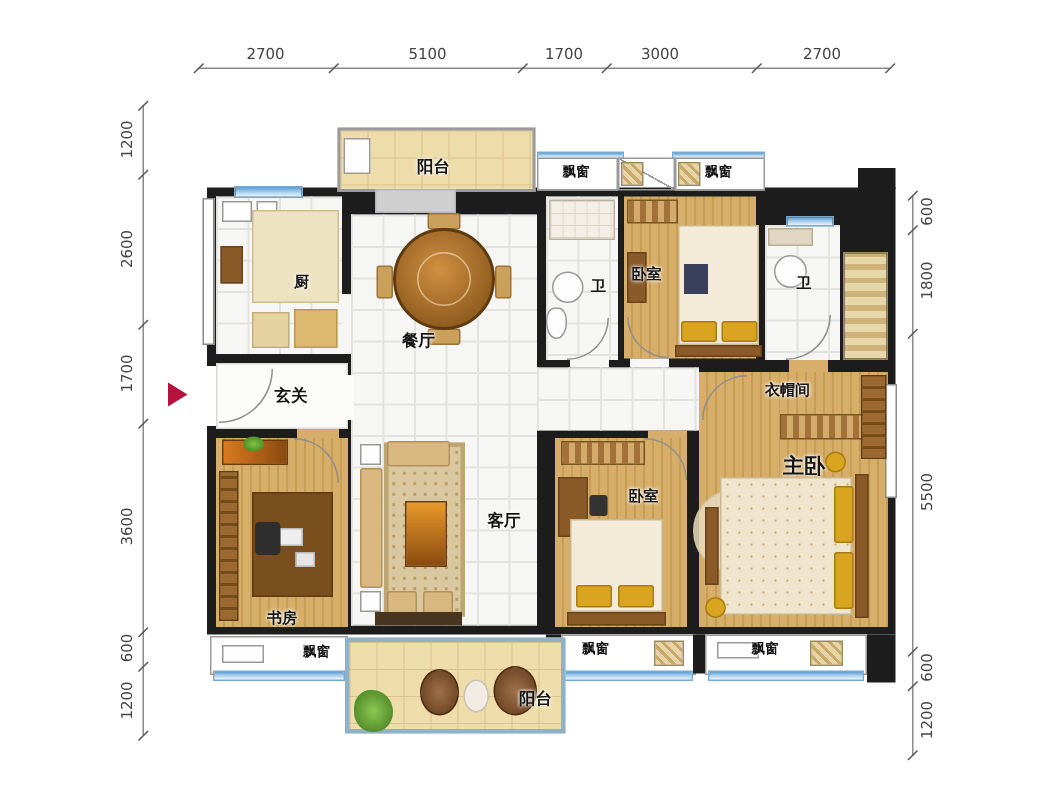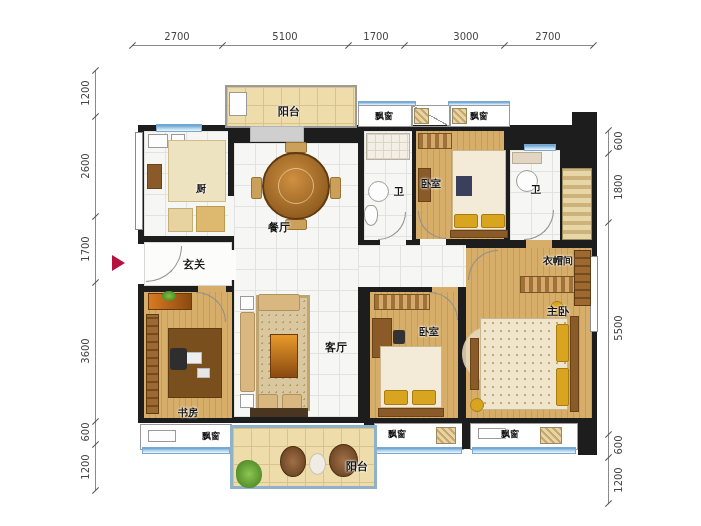--- a/index.html
+++ b/index.html
@@ -48,21 +48,21 @@
   <div class="abs dimline" style="left:132px;top:45px;width:461px;height:1px"></div>
   <span class="tick" style="left:128px;top:45px"></span>
   <span class="tick" style="left:218px;top:45px"></span>
   <span class="tick" style="left:344px;top:45px"></span>
   <span class="tick" style="left:400px;top:45px"></span>
   <span class="tick" style="left:500px;top:45px"></span>
   <span class="tick" style="left:589px;top:45px"></span>
   <div class="abs dimlabel" style="left:177px;top:37px">2700</div>
   <div class="abs dimlabel" style="left:285px;top:37px">5100</div>
   <div class="abs dimlabel" style="left:376px;top:37px">1700</div>
-  <div class="abs dimlabel" style="left:466px;top:37px">3000</div>
+  <div class="abs dimlabel" style="left:440px;top:37px">3000</div>
   <div class="abs dimlabel" style="left:548px;top:37px">2700</div>
 
   <div class="abs dimline" style="left:95px;top:70px;width:1px;height:420px"></div>
   <span class="tick" style="left:91px;top:70px"></span>
   <span class="tick" style="left:91px;top:116px"></span>
   <span class="tick" style="left:91px;top:216px"></span>
   <span class="tick" style="left:91px;top:282px"></span>
   <span class="tick" style="left:91px;top:421px"></span>
   <span class="tick" style="left:91px;top:444px"></span>
   <span class="tick" style="left:91px;top:490px"></span>
@@ -227,22 +227,22 @@
 
   <div class="abs label" style="left:289px;top:111px;font-size:11px">阳台</div>
   <div class="abs label" style="left:384px;top:116px;font-size:9px">飘窗</div>
   <div class="abs label" style="left:479px;top:116px;font-size:9px">飘窗</div>
   <div class="abs label" style="left:201px;top:189px;font-size:10px">厨</div>
   <div class="abs label" style="left:279px;top:227px;font-size:11px">餐厅</div>
   <div class="abs label" style="left:399px;top:192px;font-size:10px">卫</div>
   <div class="abs label" style="left:431px;top:184px;font-size:10px">卧室</div>
   <div class="abs label" style="left:536px;top:190px;font-size:10px">卫</div>
   <div class="abs label" style="left:194px;top:264px;font-size:11px">玄关</div>
-  <div class="abs label" style="left:558px;top:261px;font-size:10px">衣帽间</div>
-  <div class="abs label" style="left:558px;top:311px;font-size:11px">主卧</div>
+  <div class="abs label" style="left:525px;top:261px;font-size:10px">衣帽间</div>
+  <div class="abs label" style="left:536px;top:311px;font-size:14px">主卧</div>
   <div class="abs label" style="left:336px;top:347px;font-size:11px">客厅</div>
   <div class="abs label" style="left:429px;top:332px;font-size:10px">卧室</div>
   <div class="abs label" style="left:188px;top:413px;font-size:10px">书房</div>
   <div class="abs label" style="left:211px;top:436px;font-size:9px">飘窗</div>
   <div class="abs label" style="left:397px;top:434px;font-size:9px">飘窗</div>
   <div class="abs label" style="left:510px;top:434px;font-size:9px">飘窗</div>
   <div class="abs label" style="left:357px;top:466px;font-size:11px">阳台</div>
 
 </div>
 

